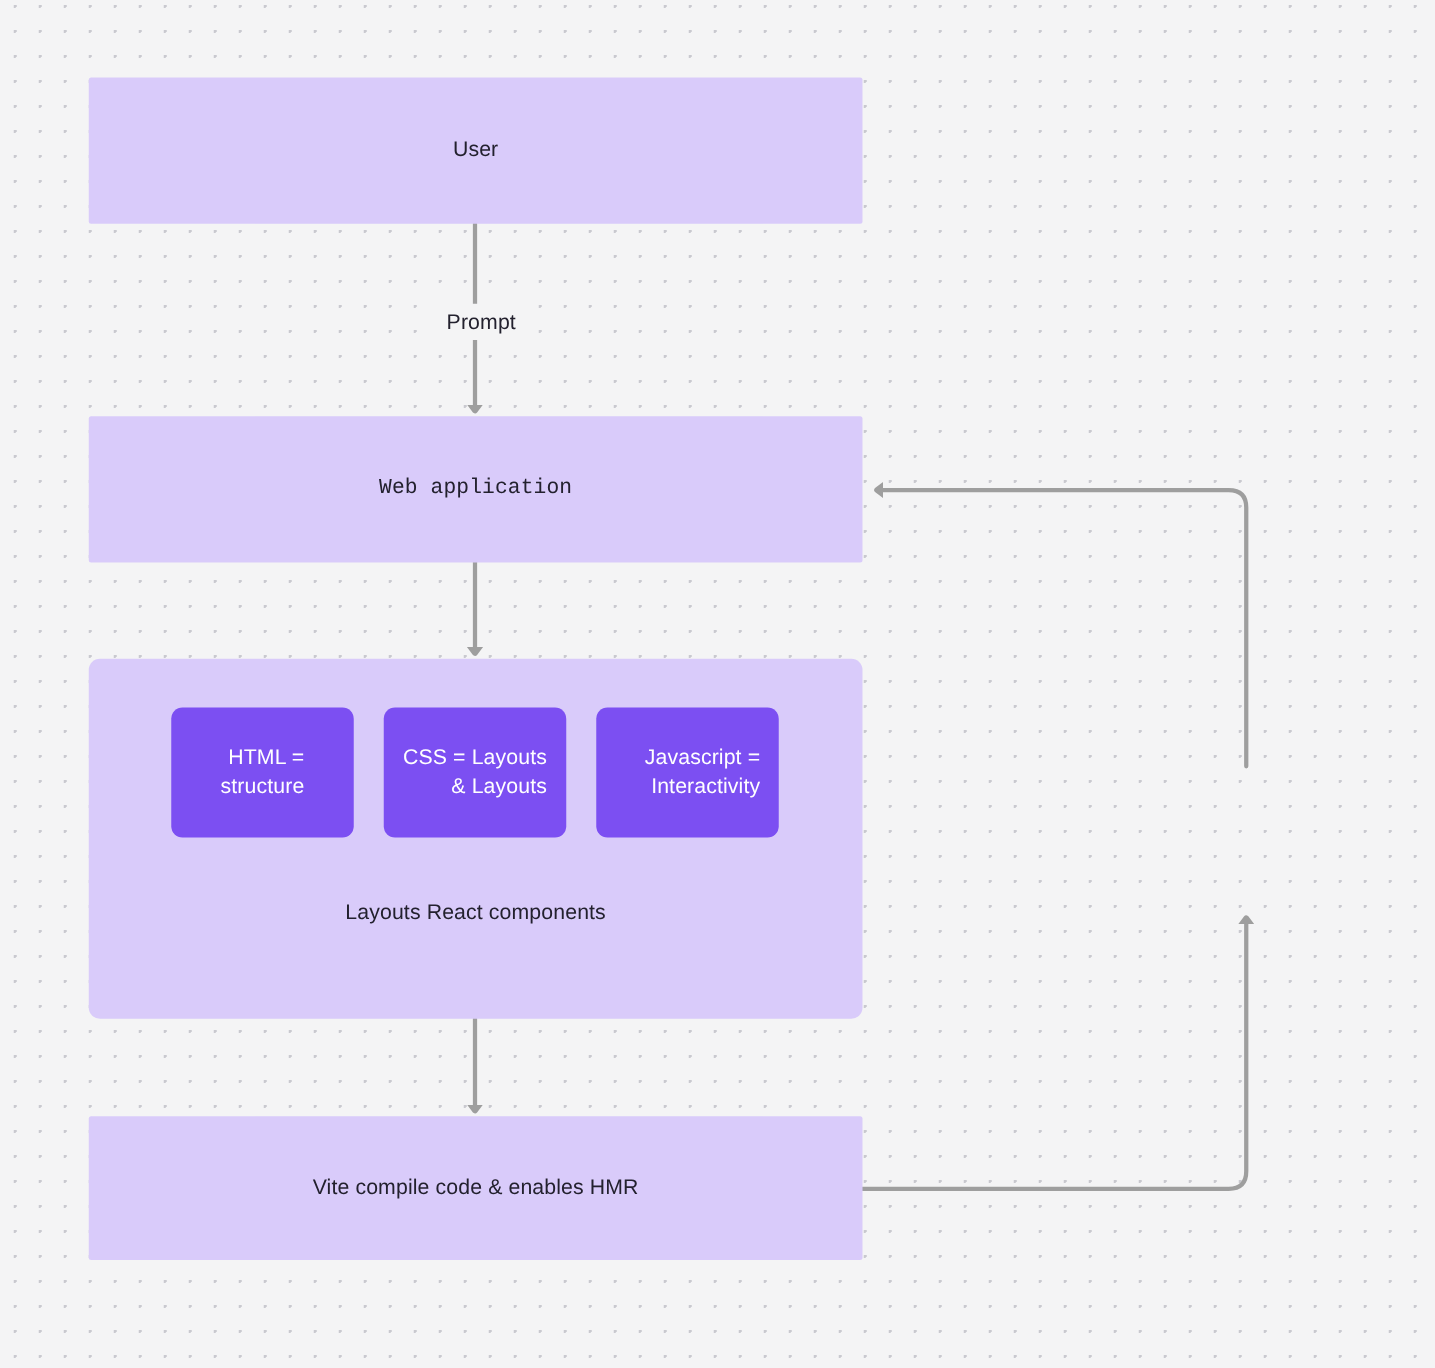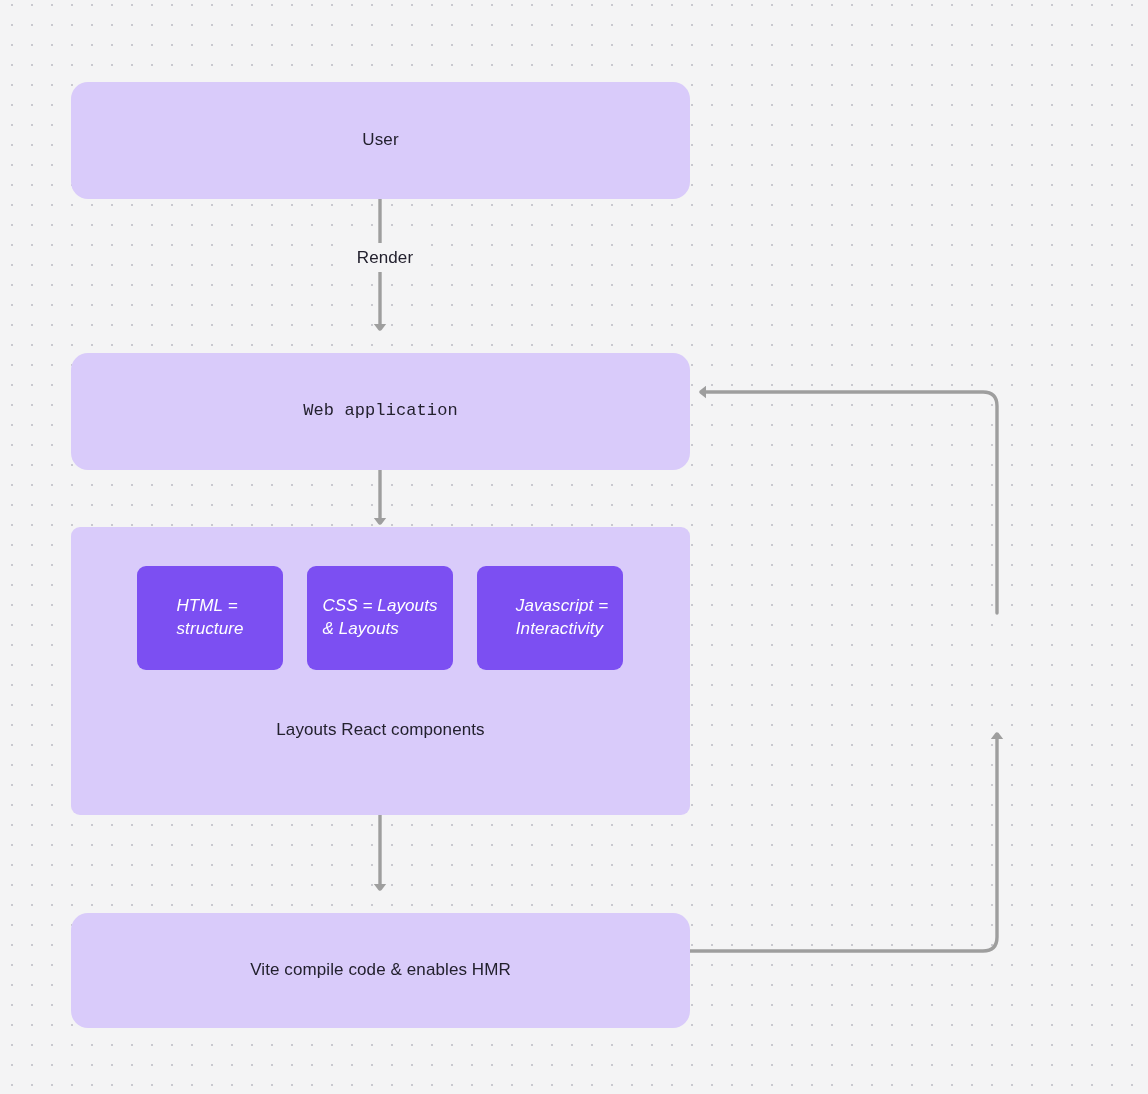--- a/index.html
+++ b/index.html
@@ -33,52 +33,50 @@
     height: 1094px;
     pointer-events: none;
   }
 
   .node {
     position: absolute;
     box-sizing: border-box;
     display: flex;
     align-items: center;
     justify-content: center;
-    border-radius: 17px;
+    border-radius: 2px;
     background: #d9cbfa;
     color: #23212e;
     font-size: 17px;
     line-height: 1.32;
     text-align: right;
     letter-spacing: 0.1px;
-    margin-top: 20px;
   }
 
   .node-group {
     position: absolute;
     box-sizing: border-box;
     border-radius: 9px;
     background: #d9cbfa;
   }
 
   .subnode {
     position: absolute;
     box-sizing: border-box;
     display: flex;
     align-items: center;
     justify-content: center;
     border-radius: 9px;
     background: #7c4ff2;
     color: #ffffff;
     font-size: 17px;
     line-height: 1.33;
-    text-align: left;
+    text-align: right;
     letter-spacing: 0.1px;
     padding: 4px 8px;
-    font-style: italic;
   }
 
   .group-caption {
     position: absolute;
     display: flex;
     align-items: center;
     justify-content: center;
     color: #23212e;
     font-size: 17px;
     text-align: center;
@@ -135,21 +133,21 @@
     <path d="M 690,951 L 983,951 Q 997,951 997,937 L 997,735" fill="none" stroke="#9e9e9e" stroke-width="3.4" stroke-linecap="round" stroke-linejoin="round" marker-end="url(#arrow-down)"></path>
 
     <path d="M 997,613 L 997,406 Q 997,392 983,392 L 702,392" fill="none" stroke="#9e9e9e" stroke-width="3.4" stroke-linecap="round" stroke-linejoin="round" marker-end="url(#arrow-down)"></path>
   </svg>
 
   <div class="node" id="node-user">
     <span>User</span>
   </div>
 
   <div class="edge-label" id="label-prompt">
-    <span>Render</span>
+    <span>Prompt</span>
   </div>
 
   <div class="node" id="node-webapp">
     <span>Web application</span>
   </div>
 
   <div class="node-group" id="node-group-react"></div>
 
   <div class="subnode" id="sub-html">
     <span><span>HTML =</span><br><span>structure</span></span>

